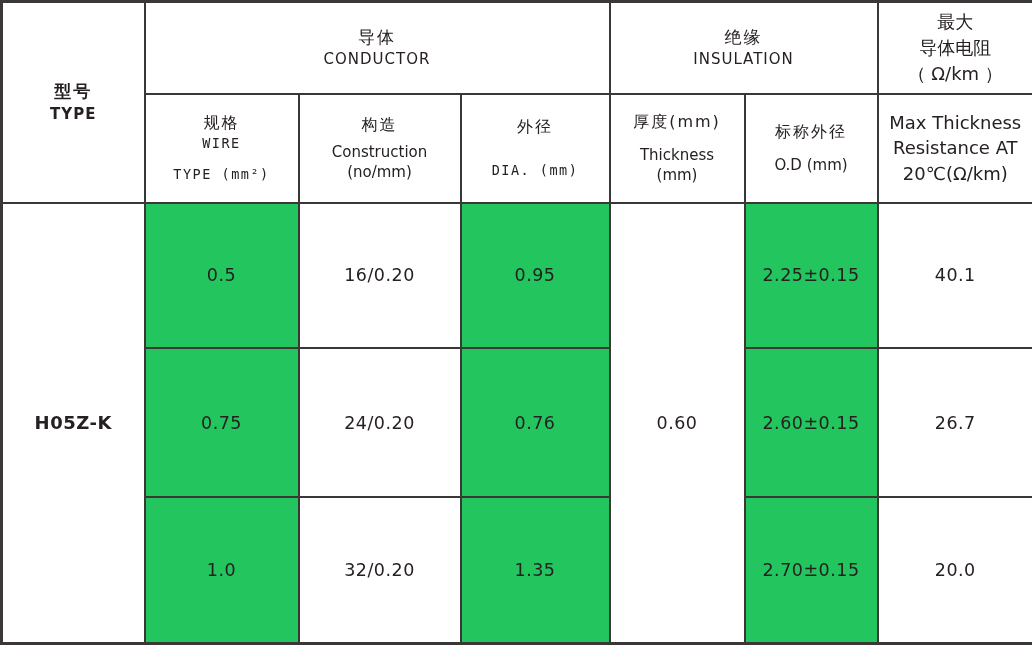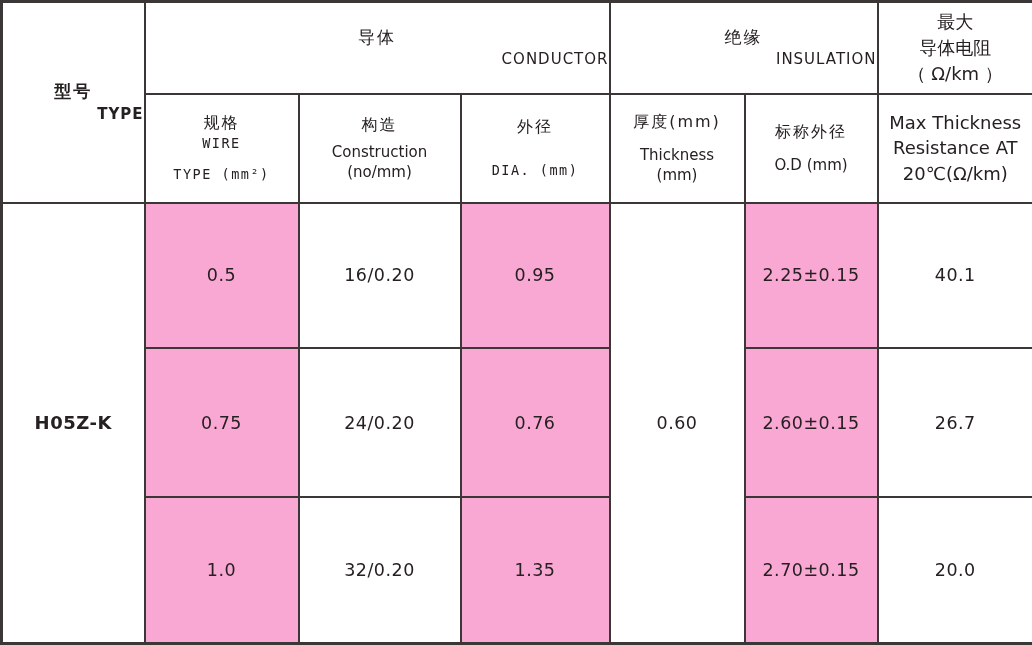--- a/index.html
+++ b/index.html
@@ -21,30 +21,30 @@
     table-layout: fixed;
     border: 3px solid #3b3736;
   }
   td {
     border: 2px solid #3b3736;
     text-align: center;
     vertical-align: middle;
     background: #ffffff;
     padding: 0;
   }
-  td.hl { background: #f9a8d4; }
+  td.hl { background: #22c55e; }
 
   tr.r-group  { height: 91px; }
   tr.r-sub    { height: 108px; }
   tr.r-d1     { height: 144px; }
   tr.r-d2     { height: 147px; }
   tr.r-d3     { height: 145px; }
 
   .zh-lg   { font-size: 17px; font-weight: 500; letter-spacing: 2px; line-height: 1.45; }
-  .caps    { font-size: 15px; letter-spacing: 1px; line-height: 1.45; text-align: right; }
+  .caps    { font-size: 15px; letter-spacing: 1px; line-height: 1.45; }
   .zh-sub  { font-size: 16px; font-weight: 500; letter-spacing: 2px; line-height: 1.35; text-align: center; }
   .en-sub  { font-size: 15px; line-height: 1.35; }
   .mono    { font-family: "DejaVu Sans Mono", "Liberation Mono", monospace; font-size: 13.5px; letter-spacing: 1.5px; line-height: 1.4; }
   .bold    { font-weight: bold; }
   .gap-sm  { margin-top: 6px; }
   .gap-md  { margin-top: 12px; }
   .gap-lg  { margin-top: 24px; }
   .val     { font-size: 17.5px; font-weight: 500; letter-spacing: 0.5px; }
   .type-val{ font-size: 18px; font-weight: 600; letter-spacing: 0.5px; }
   .mr-line { font-size: 18px; line-height: 1.42; }

